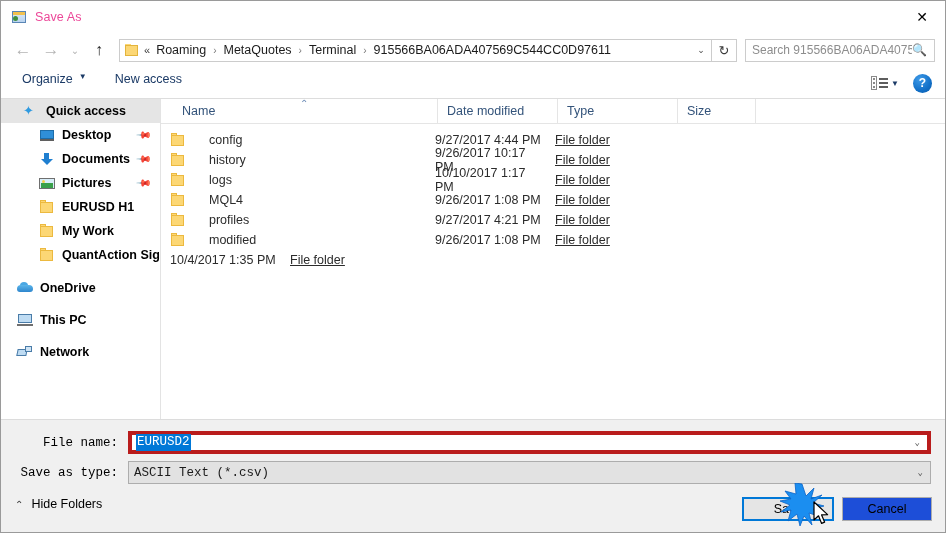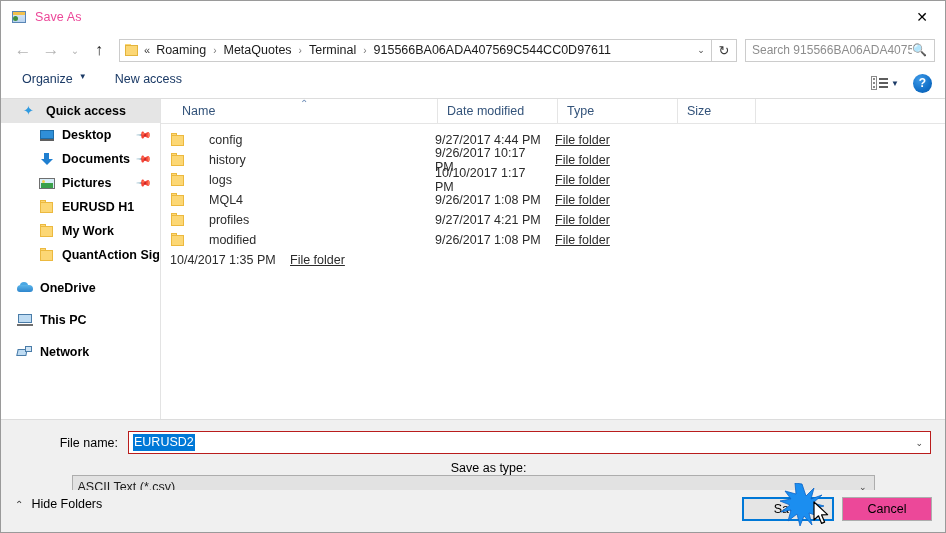--- a/index.html
+++ b/index.html
@@ -286,30 +286,30 @@
 
   
   #formarea {
     position: absolute; left: 0; top: 419px; width: 944px; height: 70px;
     background: #f0f0f0;
   }
   #top-sep {
     position: absolute; left: 0; top: 418px; width: 944px; height: 1px;
     background: #dcdcdc;
   }
-  .form-row { display: flex; align-items: center; height: 23px; }
+  .form-row { display: flex; align-items: center; height: 23px; font-family: Liberation Mono, monospace; }
   #row-filename { position: absolute; left: 0; top: 11px; width: 944px; }
-  #row-filetype { position: absolute; left: 0; top: 41px; width: 944px; flex-direction: column; }
+  #row-filetype { position: absolute; left: 0; top: 41px; width: 944px; }
   .form-label {
     width: 117px; text-align: right; font-size: 12.5px; color: #000;
     margin-right: 10px; flex: none;
   }
   #filename-combo {
     width: 803px; height: 23px; background: #fff;
-    border: 1px solid #b91c1c; box-sizing: border-box;
+    border: 4px solid #b91c1c; box-sizing: border-box;
     display: flex; align-items: center; flex: none;
   }
   #filename-value {
     font-size: 12.5px; color: #ffffff; background: #0078d7;
     margin-left: 4px; padding: 1px 1px 1px 1px; line-height: 15px;
   }
   #filetype-combo {
     width: 803px; height: 23px; background: #e2e2e2;
     border: 1px solid #adadad; box-sizing: border-box;
     display: flex; align-items: center; flex: none;
@@ -335,21 +335,21 @@
     position: absolute; top: 7px; height: 24px;
     display: flex; align-items: center; justify-content: center;
     font-size: 12.5px; color: #000; box-sizing: border-box;
   }
   #save-btn {
     left: 741px; width: 92px;
     background: #e5e5e5; border: 2px solid #0078d7;
   }
   #cancel-btn {
     left: 841px; width: 90px;
-    background: #ec4899; border: 1px solid #adadad;
+    background: #1d4ed8; border: 1px solid #adadad;
   }
 
   
   #click-burst {
     position: absolute; left: 779px; top: 482px;
     width: 44px; height: 44px; pointer-events: none;
   }
   #click-burst svg { display: block; }
   #cursor {
     position: absolute; left: 812px; top: 500px;

